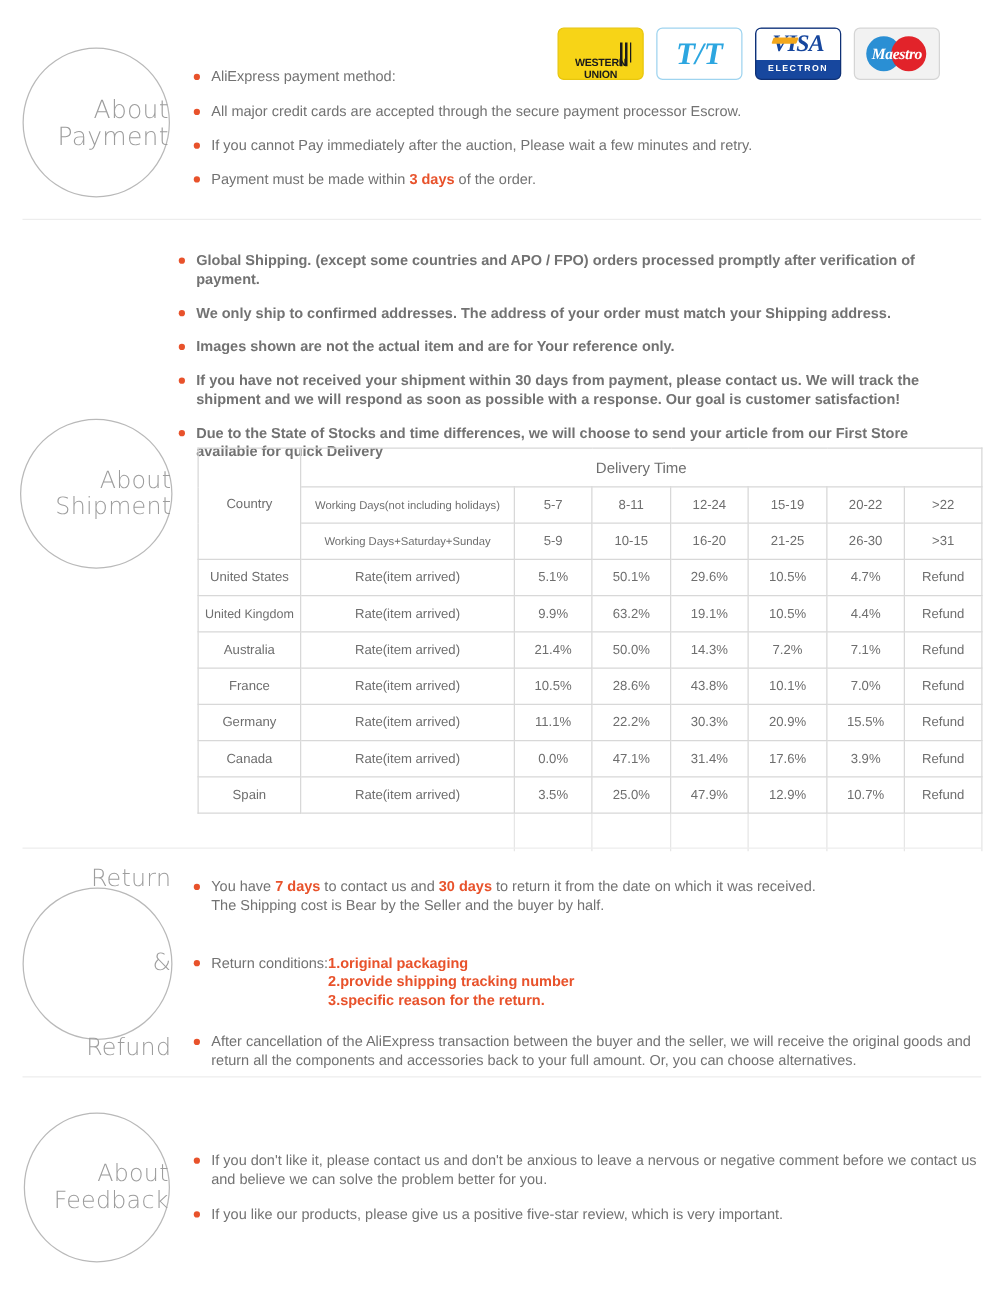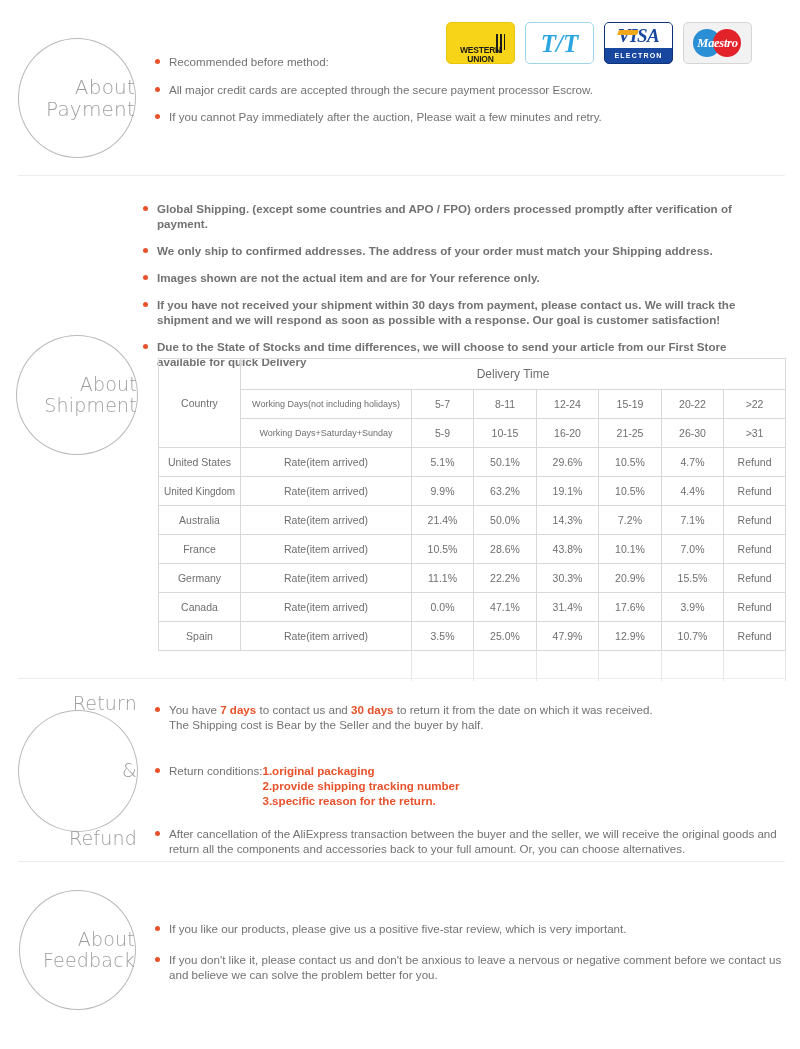--- a/index.html
+++ b/index.html
@@ -112,23 +112,24 @@
     <div class="logo logo-mc">
       <div class="mc-inner">
         <span class="mc-c mc-blue"></span>
         <span class="mc-c mc-red"></span>
         <span class="mc-word">Maestro</span>
       </div>
     </div>
   </div>
 
   <div class="bullets" style="left:155px;top:54px;width:630px;">
-    <div class="bi"><span>Recommended before method:</span></div>
+    <div class="bi"><span>AliExpress payment method:</span></div>
     <div class="bi" style="margin-bottom:12px;"><span>All major credit cards are accepted through the secure payment processor Escrow.</span></div>
     <div class="bi" style="margin-bottom:12px;"><span>If you cannot Pay immediately after the auction, Please wait a few minutes and retry.</span></div>
+    <div class="bi"><span>Payment must be made within </span><span class="hl">3 days</span><span> of the order.</span></div>
   </div>
 
   <div class="sep" style="top:175px;"></div>
 
   <div class="badge" style="left:16px;top:335px;width:120px;height:118px;font-size:19px;">
     <span class="bl">About</span>
     <span class="bl">Shipment</span>
   </div>
 
   <div class="bullets" style="left:143px;top:201px;width:632px;font-weight:bold;">
@@ -276,17 +277,17 @@
   </div>
 
   <div class="sep" style="top:861px;"></div>
 
   <div class="badge" style="left:19px;top:890px;width:115px;height:118px;font-size:19px;">
     <span class="bl">About</span>
     <span class="bl">Feedback</span>
   </div>
 
   <div class="bullets" style="left:155px;top:921px;width:628px;">
+    <div class="bi"><span>If you don't like it, please contact us and don't be anxious to leave a nervous or negative comment before we contact us and believe we can solve the problem better for you.</span></div>
     <div class="bi" style="margin-bottom:16px;"><span>If you like our products, please give us a positive five-star review, which is very important.</span></div>
-    <div class="bi"><span>If you don't like it, please contact us and don't be anxious to leave a nervous or negative comment before we contact us and believe we can solve the problem better for you.</span></div>
   </div>
 
 </div>
 
 </body></html>

